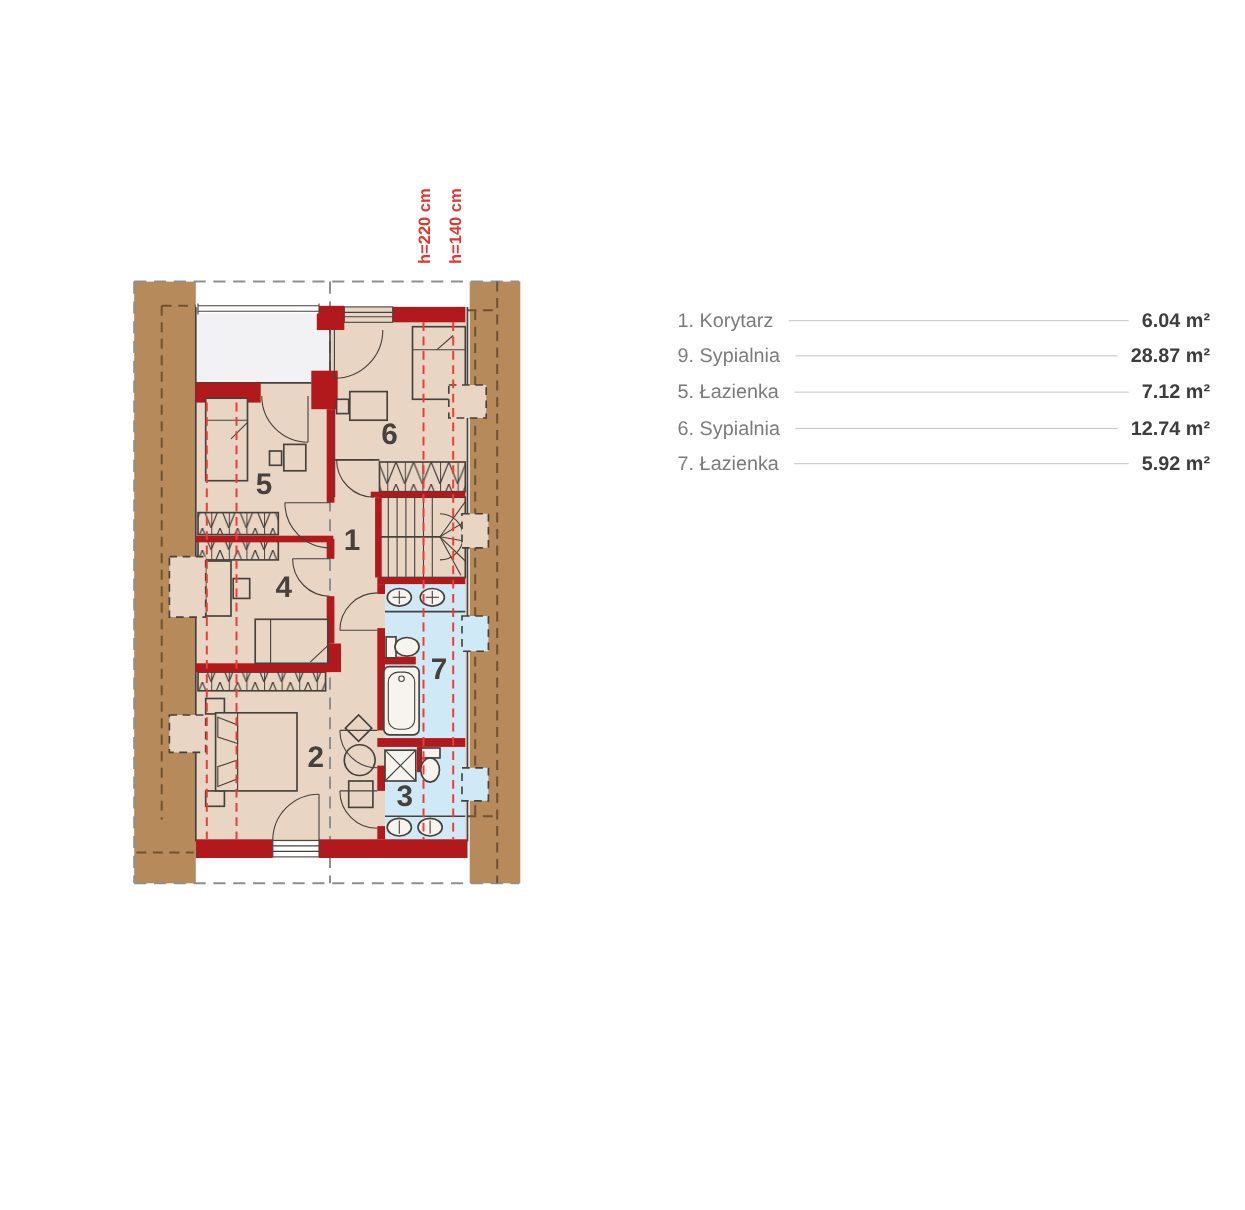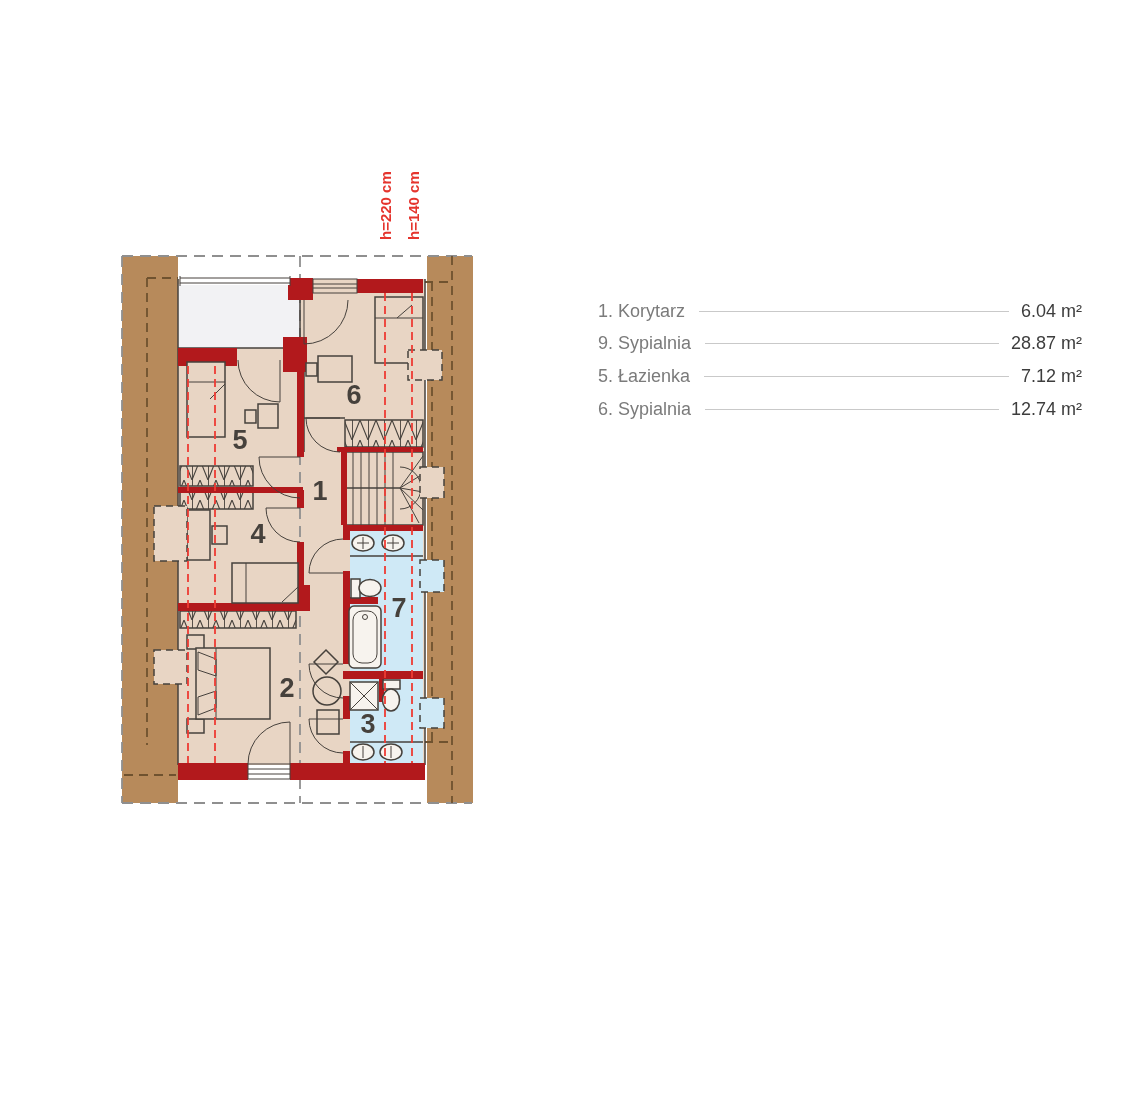--- a/index.html
+++ b/index.html
@@ -24,25 +24,25 @@
   .dormer{stroke:var(--line-dark);stroke-width:1.5;stroke-dasharray:7 5;}
   .dormer-tan{fill:var(--floor-tan);}
   .dormer-blue{fill:var(--bath-blue);}
   .reddash{stroke:var(--dash-red);stroke-width:1.8;stroke-dasharray:8 5;fill:none;}
   .graydash{stroke:var(--dash-gray);stroke-width:1.8;stroke-dasharray:11 7;fill:none;}
   .browndash{stroke:var(--dash-brown);stroke-width:1.8;stroke-dasharray:9 6;fill:none;}
   .roomnum{font:600 27px "Liberation Sans",sans-serif;fill:var(--line-dark);text-anchor:middle;}
   .hlabel{font:700 15px "Liberation Sans",sans-serif;fill:var(--hlabel-red);}
 
   
-  .legend{position:absolute;left:598px;top:275px;width:484px;margin-top:20px;}
+  .legend{position:absolute;left:616px;top:275px;width:484px;}
   .legend-row{display:flex;align-items:center;height:32.6px;}
   .legend-name{font-size:18px;color:var(--legend-name);white-space:nowrap;}
   .legend-line{flex:1;height:0;border-top:1.5px solid var(--legend-line);margin:0 12px 0 14px;}
-  .legend-area{font-size:18px;font-weight:normal;color:var(--legend-value);white-space:nowrap;}
+  .legend-area{font-size:18px;font-weight:bold;color:var(--legend-value);white-space:nowrap;}
 </style>
 </head>
 <body>
 
 <div class="page">
 
   <svg class="plan-svg" width="560" height="1100" viewBox="0 0 560 1100">
     <defs>
       <pattern id="hatch" width="16" height="20" patternUnits="userSpaceOnUse">
         <rect width="16" height="20" fill="var(--floor-tan)"></rect>
@@ -285,15 +285,20 @@
     <div class="legend-row">
       <span class="legend-name">5. Łazienka</span>
       <span class="legend-line"></span>
       <span class="legend-area">7.12 m²</span>
     </div>
     <div class="legend-row">
       <span class="legend-name">6. Sypialnia</span>
       <span class="legend-line"></span>
       <span class="legend-area">12.74 m²</span>
     </div>
+    <div class="legend-row">
+      <span class="legend-name">7. Łazienka</span>
+      <span class="legend-line"></span>
+      <span class="legend-area">5.92 m²</span>
+    </div>
   </div>
 
 </div>
 
 </body></html>

